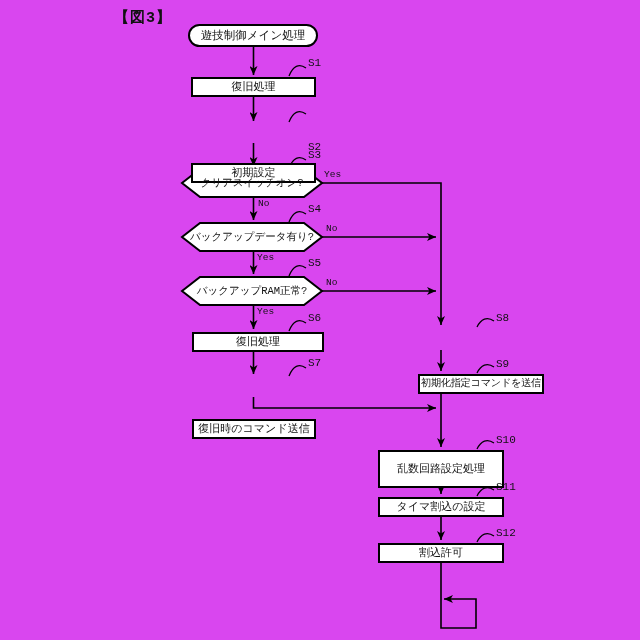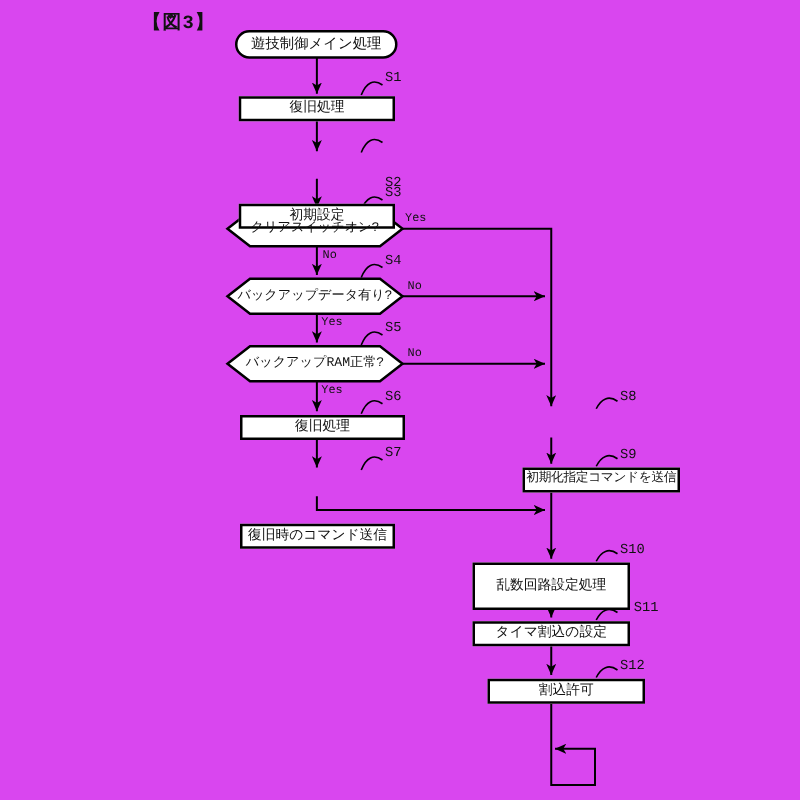--- a/index.html
+++ b/index.html
@@ -98,21 +98,21 @@
   </div>
   <div class="node tight" style="left:378px;top:374px;width:126px;height:20px;margin-left:40px;">
     <span>初期化指定コマンドを送信</span>
   </div>
   <div class="node" style="left:378px;top:450px;width:126px;height:38px;">
     <span>乱数回路設定処理</span>
   </div>
   <div class="node" style="left:378px;top:497px;width:126px;height:20px;">
     <span>タイマ割込の設定</span>
   </div>
-  <div class="node" style="left:378px;top:543px;width:126px;height:20px;margin-left:12px;">
+  <div class="node" style="left:378px;top:543px;width:126px;height:20px;">
     <span>割込許可</span>
   </div>
 
   <div class="hextext" style="left:182px;top:169px;width:140px;height:28px;">
     <span>クリアスイッチオン?</span>
   </div>
   <div class="hextext" style="left:182px;top:223px;width:140px;height:28px;">
     <span>バックアップデータ有り?</span>
   </div>
   <div class="hextext" style="left:182px;top:277px;width:140px;height:28px;">
@@ -122,21 +122,21 @@
   <div class="sid" style="left:308px;top:58px;">S1</div>
   <div class="sid" style="left:308px;top:104px;margin-top:38px;">S2</div>
   <div class="sid" style="left:308px;top:150px;">S3</div>
   <div class="sid" style="left:308px;top:204px;">S4</div>
   <div class="sid" style="left:308px;top:258px;">S5</div>
   <div class="sid" style="left:308px;top:313px;">S6</div>
   <div class="sid" style="left:308px;top:358px;">S7</div>
   <div class="sid" style="left:496px;top:313px;">S8</div>
   <div class="sid" style="left:496px;top:359px;text-align:right;">S9</div>
   <div class="sid" style="left:496px;top:435px;">S10</div>
-  <div class="sid" style="left:496px;top:482px;margin-left:11px;">S11</div>
+  <div class="sid" style="left:496px;top:482px;">S11</div>
   <div class="sid" style="left:496px;top:528px;">S12</div>
 
   <div class="branch" style="left:324px;top:170px;">Yes</div>
   <div class="branch" style="left:258px;top:199px;">No</div>
   <div class="branch" style="left:326px;top:224px;">No</div>
   <div class="branch" style="left:257px;top:253px;">Yes</div>
   <div class="branch" style="left:326px;top:278px;">No</div>
   <div class="branch" style="left:257px;top:307px;">Yes</div>
 
 </div>

